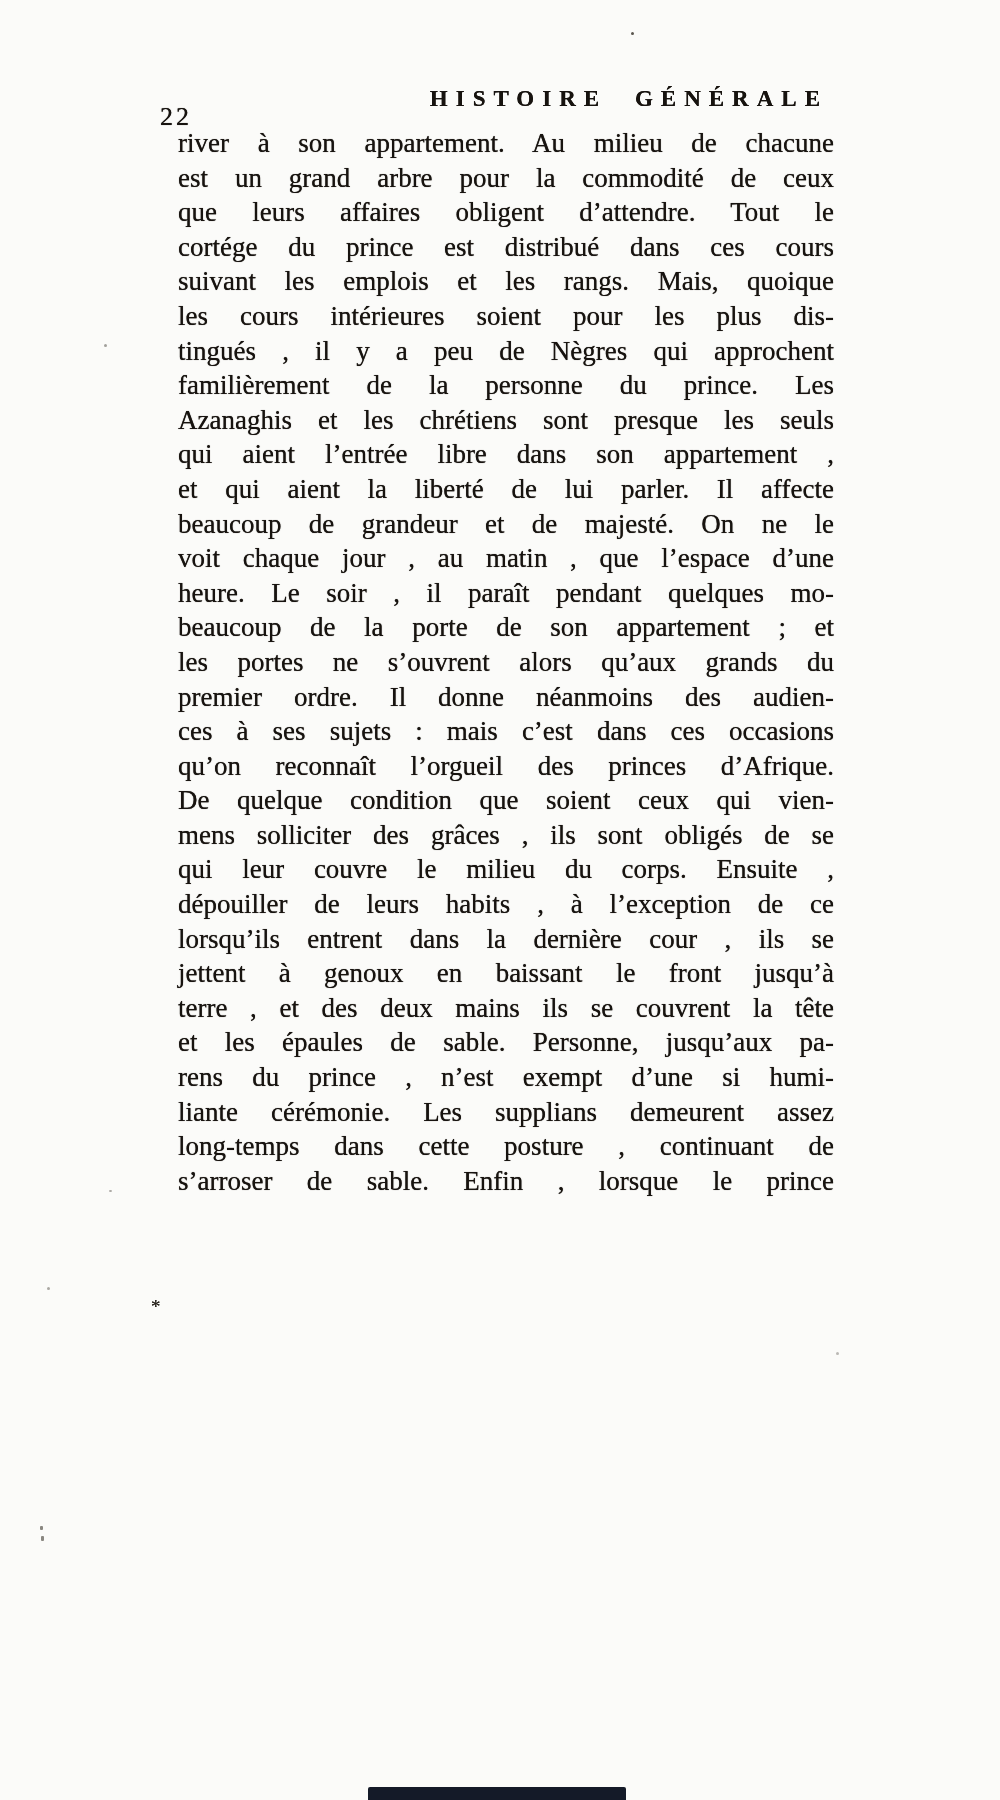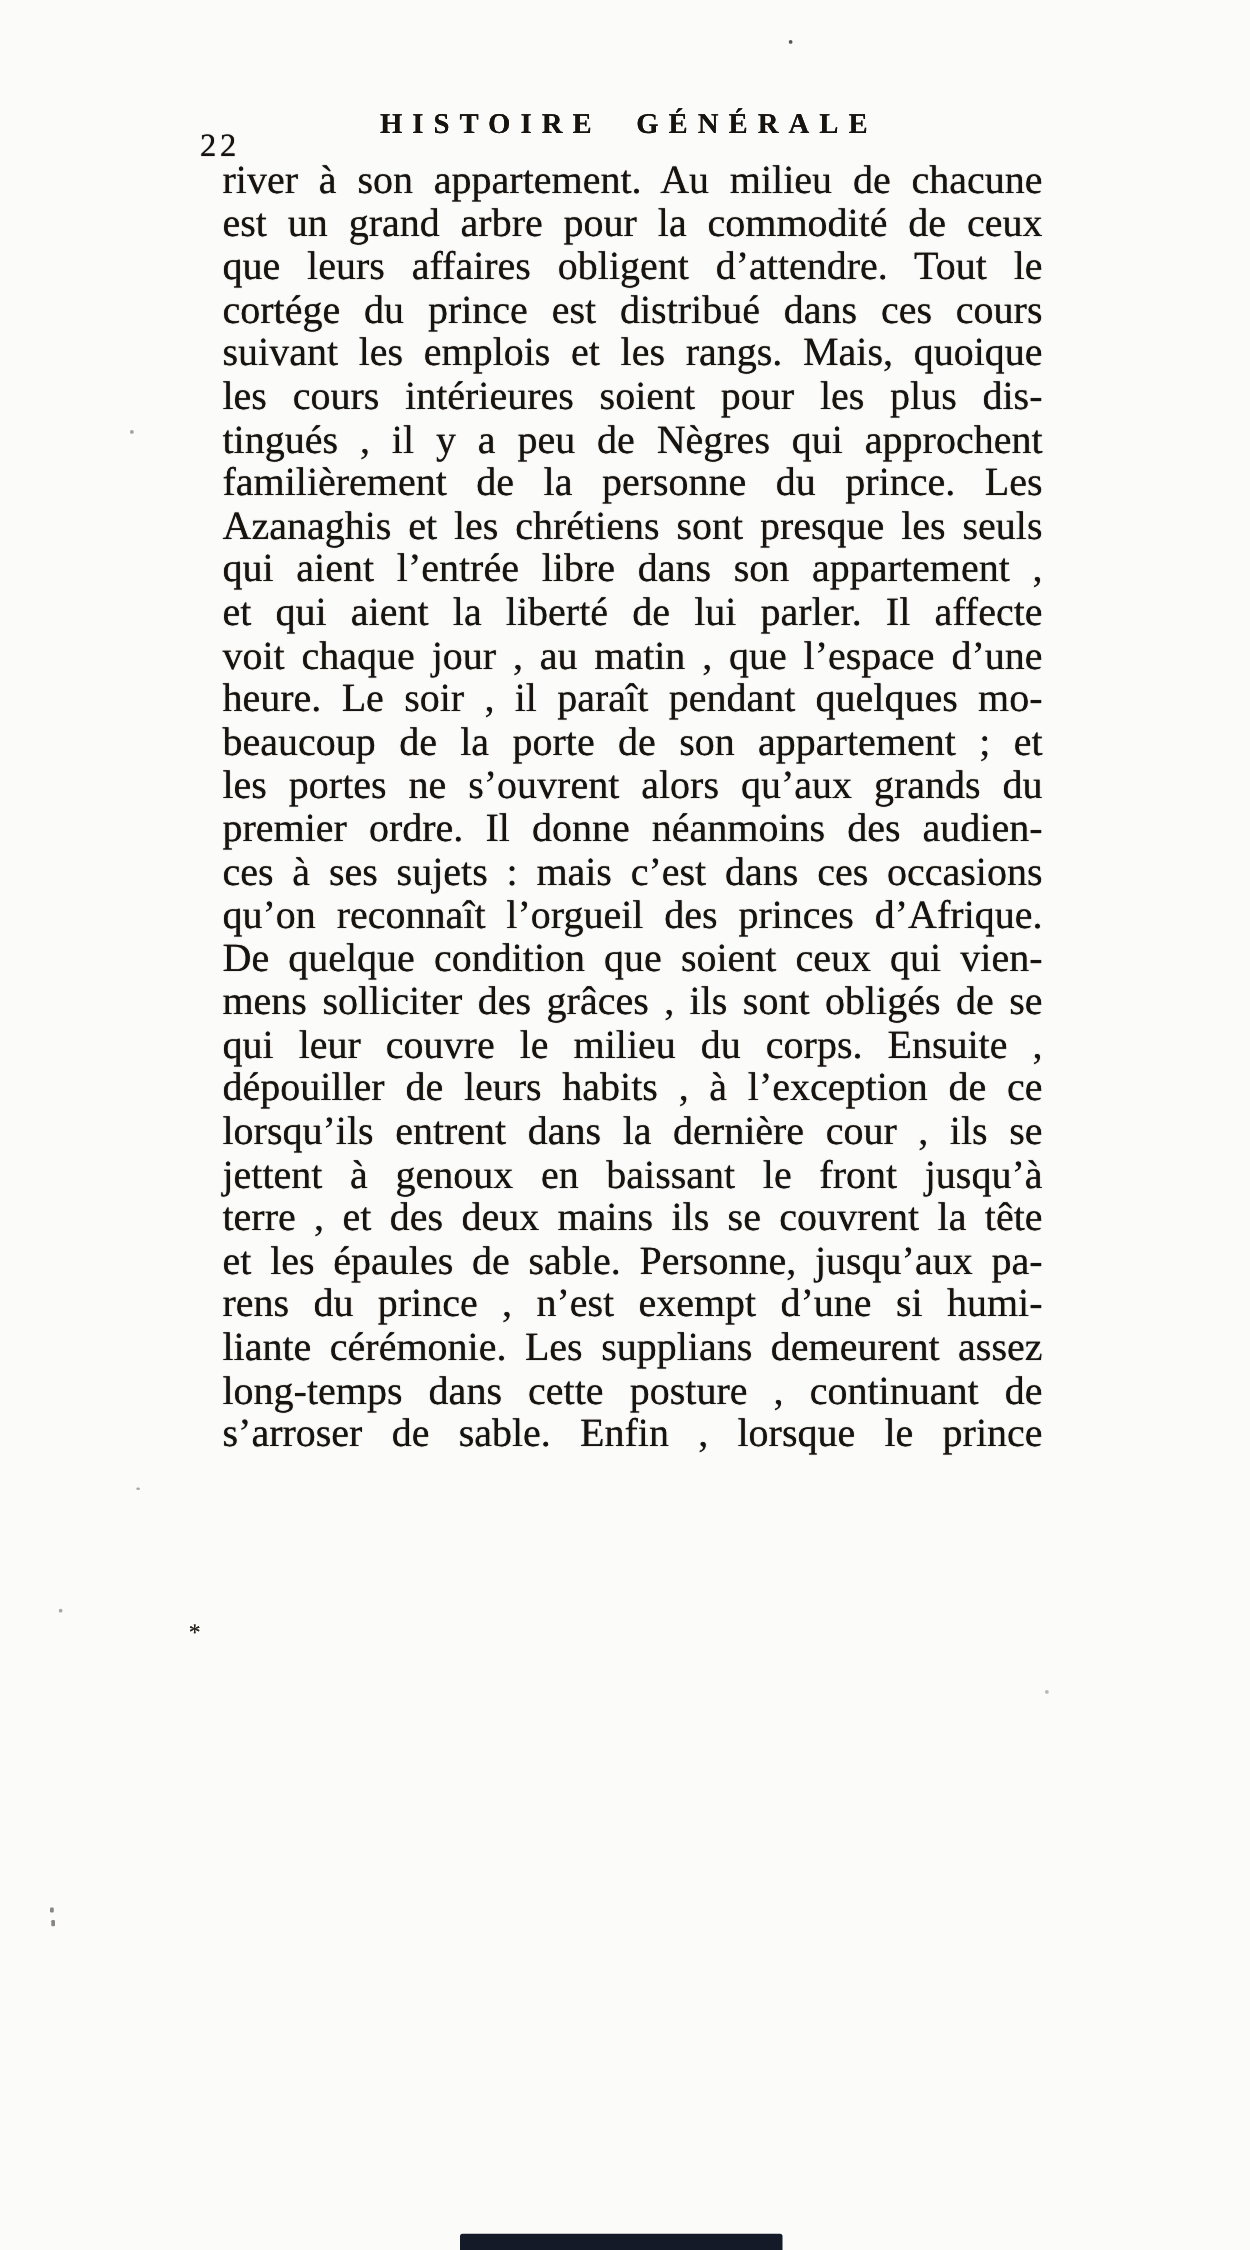--- a/index.html
+++ b/index.html
@@ -14,29 +14,29 @@
   
   .header { position:absolute; top:86px; left:0; width:1000px; height:40px; }
   .page-number {
     position:absolute; left:160px; top:6px;
     font-size:26px; letter-spacing:3px;
     text-shadow:0 0 0.7px currentColor;
     margin-top:10px;
   }
   .running-title {
     position:absolute; left:178px; width:650px; top:0;
-    text-align:center;
+    text-align:right;
     font-size:23px; font-weight:bold;
     letter-spacing:8px; word-spacing:14px;
     text-shadow:0 0 0.5px currentColor;
   }
   
   .text-block {
     position:absolute; left:178px; top:126px; width:656px;
-    font-size:32px; line-height:34.6px;
+    font-size:27px; line-height:34.6px;
   }
   .line {
     text-align:justify;
     text-align-last:justify;
     -moz-text-align-last:justify;
     text-shadow:0 0 0.7px rgba(23,19,15,0.9);
     white-space:normal;
   }
   
   .margin-mark {
@@ -77,20 +77,21 @@
       <div class="line">est un grand arbre pour la commodité de ceux</div>
       <div class="line">que leurs affaires obligent d’attendre. Tout le</div>
       <div class="line">cortége du prince est distribué dans ces cours</div>
       <div class="line">suivant les emplois et les rangs. Mais, quoique</div>
       <div class="line">les cours intérieures soient pour les plus dis-</div>
       <div class="line">tingués , il y a peu de Nègres qui approchent</div>
       <div class="line">familièrement de la personne du prince. Les</div>
       <div class="line">Azanaghis et les chrétiens sont presque les seuls</div>
       <div class="line">qui aient l’entrée libre dans son appartement ,</div>
       <div class="line">et qui aient la liberté de lui parler. Il affecte</div>
+      <div class="line">beaucoup de grandeur et de majesté. On ne le</div>
       <div class="line">voit chaque jour , au matin , que l’espace d’une</div>
       <div class="line">heure. Le soir , il paraît pendant quelques mo-</div>
       <div class="line">beaucoup de la porte de son appartement ; et</div>
       <div class="line">les portes ne s’ouvrent alors qu’aux grands du</div>
       <div class="line">premier ordre. Il donne néanmoins des audien-</div>
       <div class="line">ces à ses sujets : mais c’est dans ces occasions</div>
       <div class="line">qu’on reconnaît l’orgueil des princes d’Afrique.</div>
       <div class="line">De quelque condition que soient ceux qui vien-</div>
       <div class="line">mens solliciter des grâces , ils sont obligés de se</div>
       <div class="line">qui leur couvre le milieu du corps. Ensuite ,</div>

